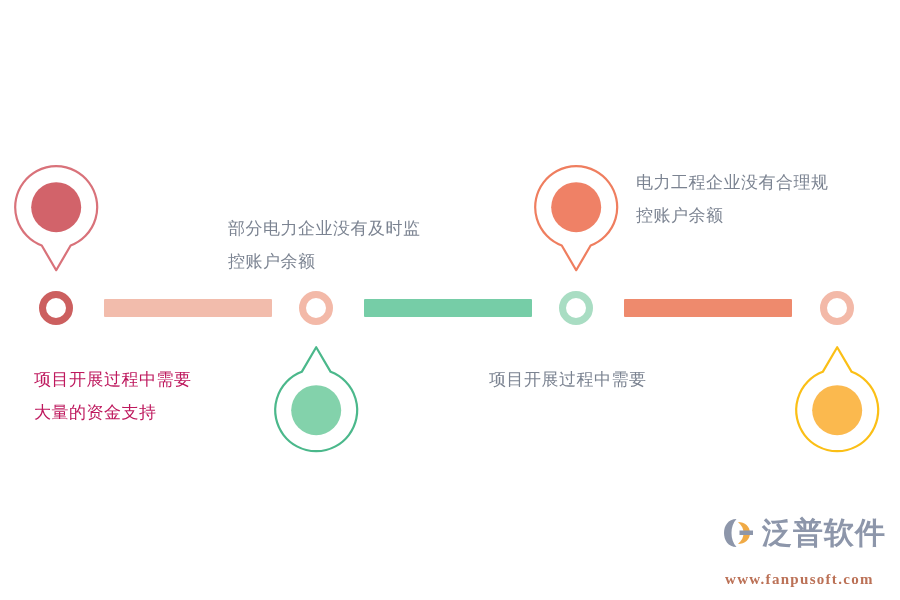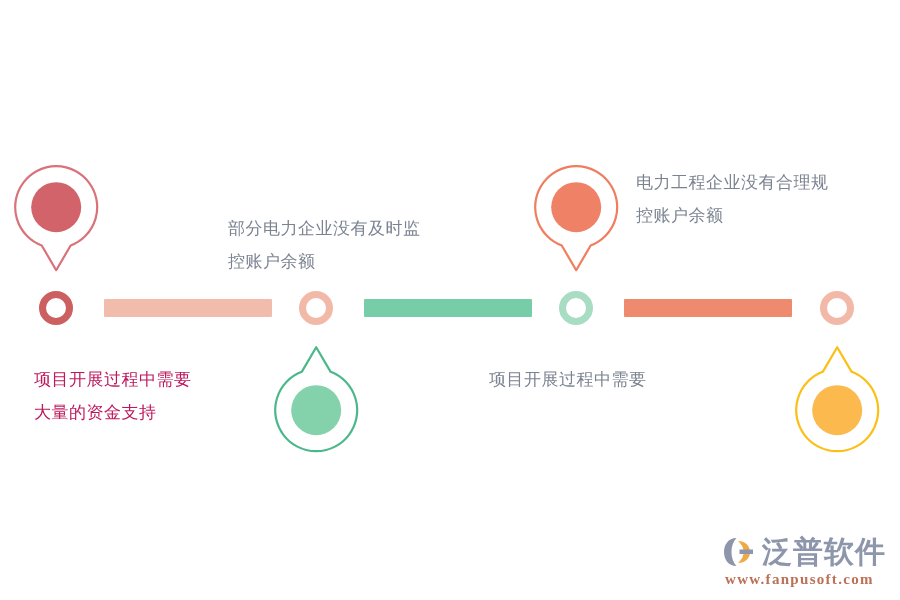--- a/index.html
+++ b/index.html
@@ -60,20 +60,21 @@
 
   
   #watermark {
     position: absolute;
     right: 14px;
     bottom: 12px;
     display: flex;
     flex-direction: column;
     align-items: flex-start;
     opacity: 0.95;
+    gap: 11px;
   }
   .wm-row {
     display: flex;
     align-items: center;
     gap: 5px;
   }
   .wm-mark {
     width: 34px;
     height: 30px;
     flex: none;
@@ -85,21 +86,21 @@
     font-family: "Liberation Sans", sans-serif;
     letter-spacing: 1px;
     line-height: 1;
   }
   .wm-url {
     font-size: 15px;
     font-weight: bold;
     color: #b86a4e;
     font-family: "Liberation Serif", "DejaVu Serif", serif;
     letter-spacing: 1.3px;
-    margin-top: 4px;
+    margin-top: 12px;
     margin-left: 2px;
   }
 </style>
 </head>
 <body>
 
 <div id="infographic">
 
   <div id="bars-layer">
       <div class="timeline-bar" style="left: 104px; top: 299px; width: 168px; background: rgb(242, 188, 172);"></div>

